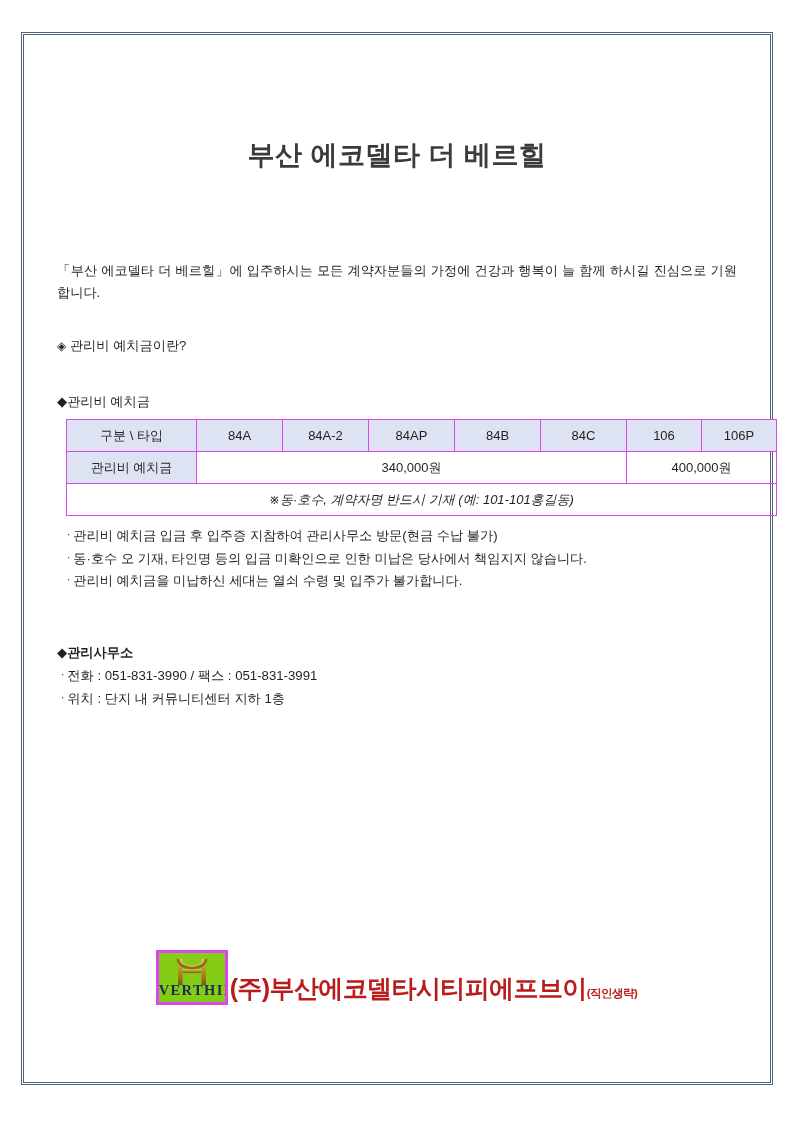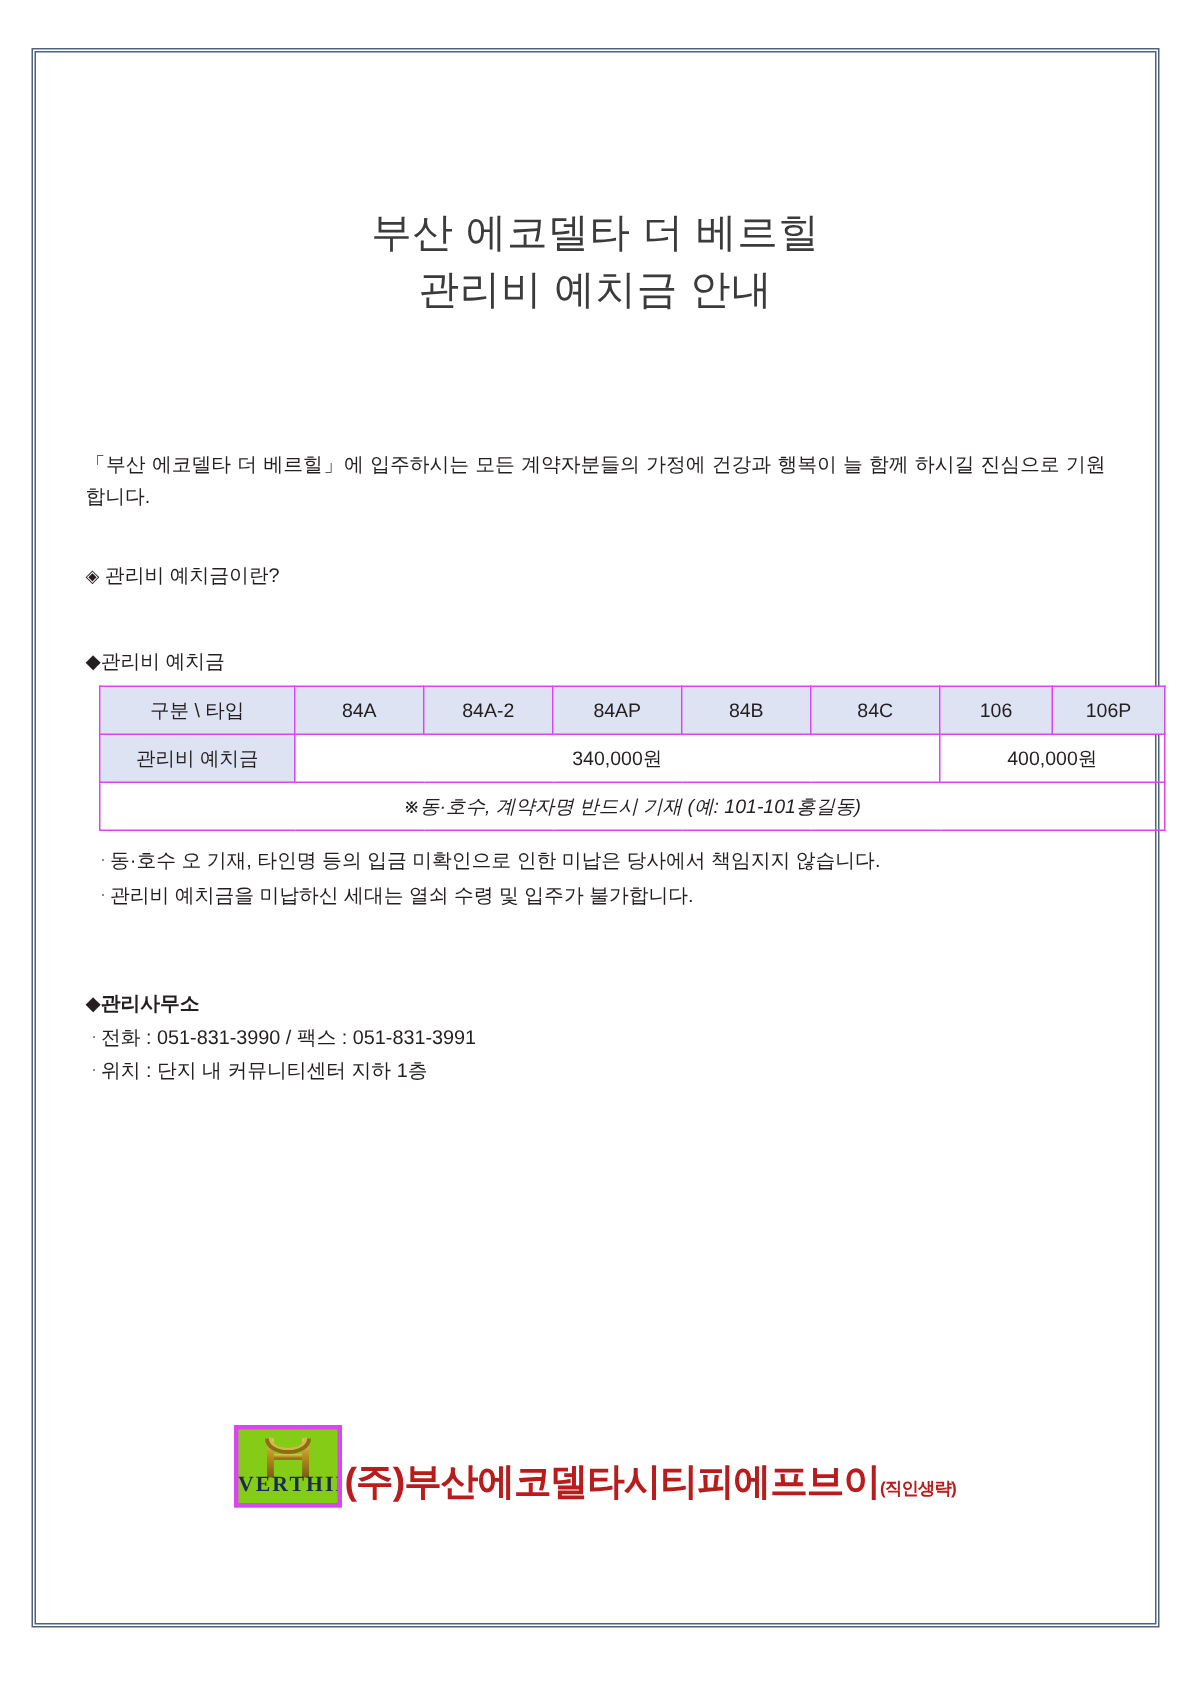--- a/index.html
+++ b/index.html
@@ -40,21 +40,21 @@
     top: 32px;
     width: 680px;
     box-sizing: border-box;
   }
 
   
   .doc-title {
     margin-top: 104px;
     text-align: center;
     font-size: 27px;
-    font-weight: normal;
+    font-weight: bold;
     line-height: 1.42;
     letter-spacing: 0.5px;
     color: #3b3b3b;
   }
   .doc-title .line {
     display: block;
     white-space: pre;
   }
 
   
@@ -225,21 +225,20 @@
 <body>
 
 <div class="page">
 
   <div class="page-border"></div>
 
   <div class="content">
 
     <div class="doc-title">
       <span class="line">부산 에코델타 더 베르힐</span>
-      <span class="line">관리비 예치금 안내</span>
     </div>
 
     <p class="greeting">「부산 에코델타 더 베르힐」에 입주하시는 모든 계약자분들의 가정에 건강과 행복이 늘 함께 하시길 진심으로 기원합니다.</p>
 
     <div class="section-def">
       <p class="sec-heading">
         <span class="diamond">◈</span>
         <span>관리비 예치금이란?</span>
       </p>
     </div>
@@ -276,20 +275,23 @@
           </tr>
           <tr>
             <td class="note-row" colspan="8">※동·호수, 계약자명 반드시 기재 (예: 101-101홍길동)</td>
           </tr>
         </tbody>
       </table>
     </div>
 
     <div class="notes">
       <div class="bullet">
+        <span class="dot">·</span><span>관리비 예치금 입금 후 입주증 지참하여 관리사무소 방문(현금 수납 불가)</span>
+      </div>
+      <div class="bullet">
         <span class="dot">·</span><span>동·호수 오 기재, 타인명 등의 입금 미확인으로 인한 미납은 당사에서 책임지지 않습니다.</span>
       </div>
       <div class="bullet">
         <span class="dot">·</span><span>관리비 예치금을 미납하신 세대는 열쇠 수령 및 입주가 불가합니다.</span>
       </div>
     </div>
 
     <div class="office">
       <p class="sec-heading-tight">◆관리사무소</p>
       <div class="bullet">

